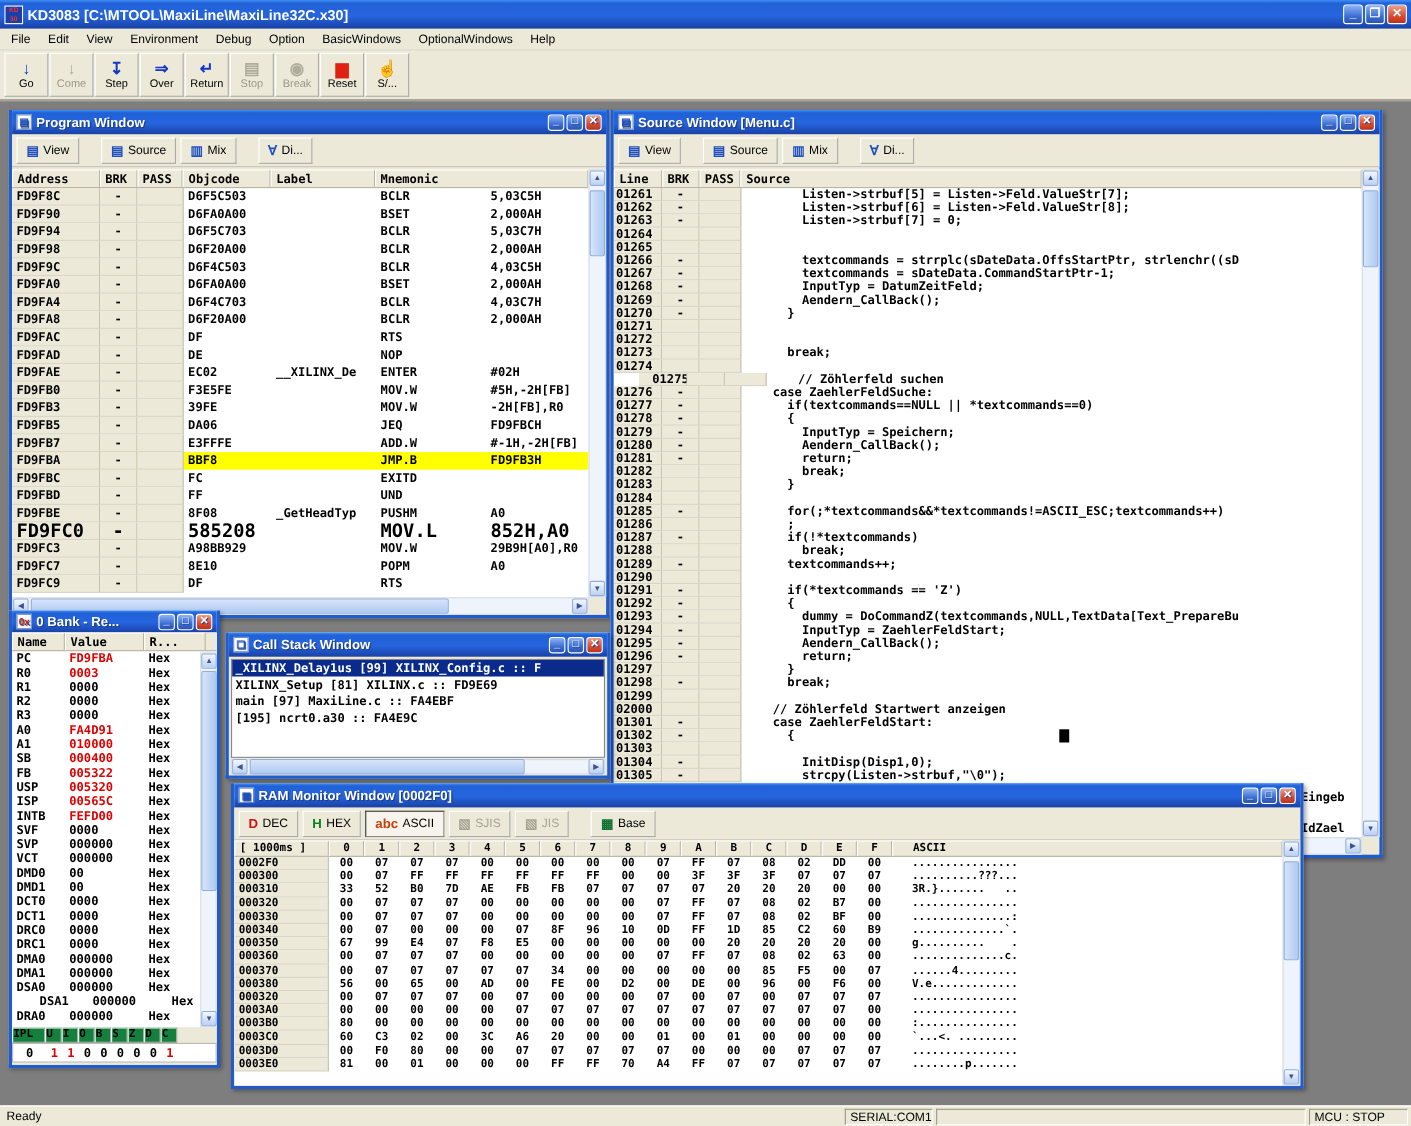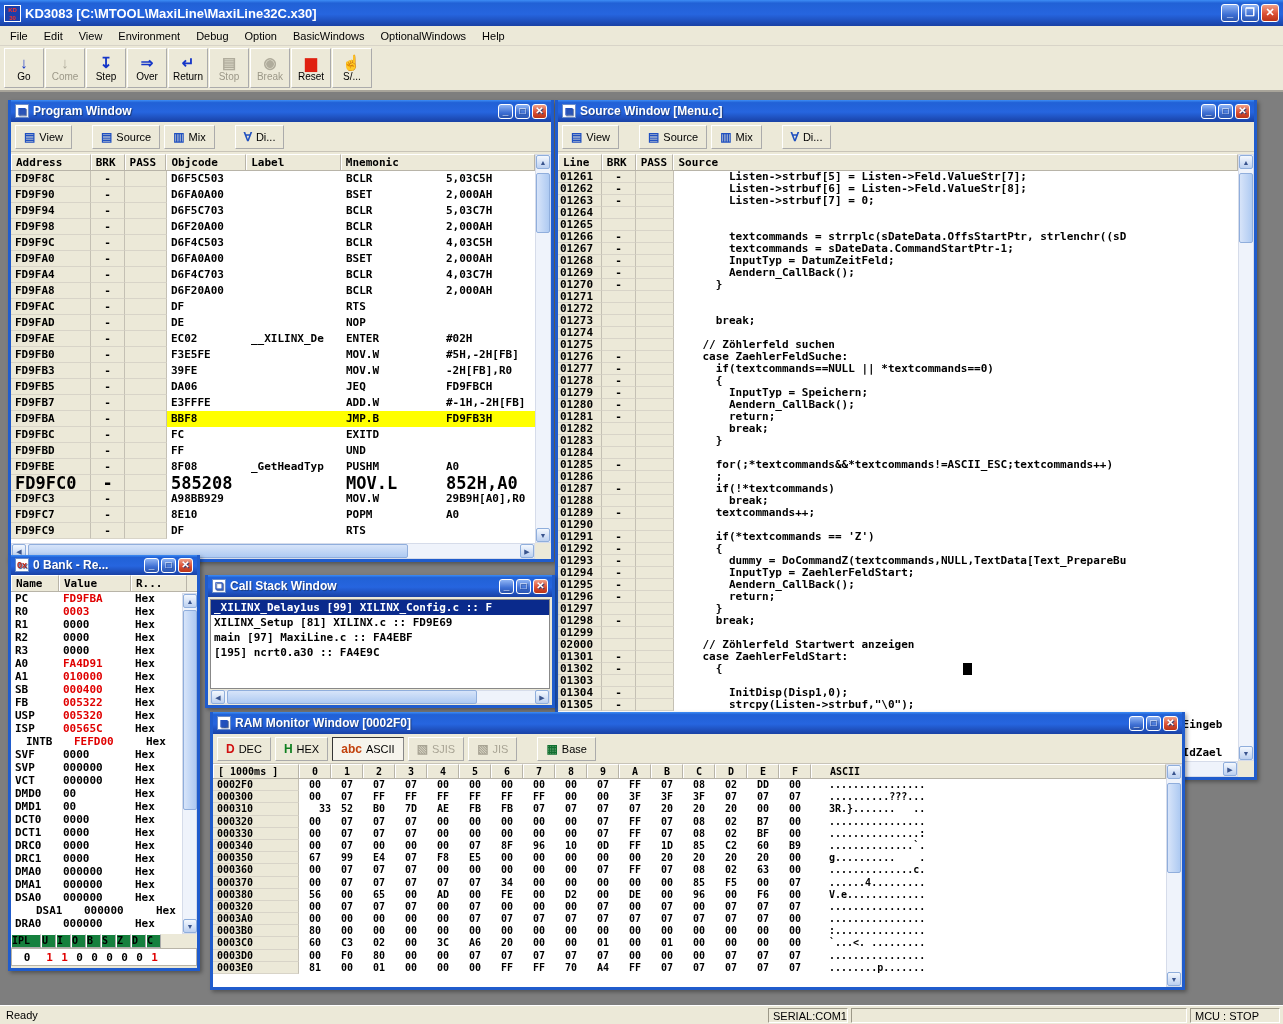--- a/index.html
+++ b/index.html
@@ -545,21 +545,21 @@
             </div>
             <div class="drow" style="height: 12px; line-height: 12px; font-size: 11px;">
               <div class="bcell" style="width: 44px; padding: 0px 2px;">01274</div>
               <div class="bcell" style="width: 34px; text-align: center;"></div>
               <div class="bcell" style="width: 38px;"></div>
               <div class="wcell" style="flex: 1 1 0%; padding: 0px 2px;">
                 <pre class="src"></pre>
               </div>
             </div>
             <div class="drow" style="height: 12px; line-height: 12px; font-size: 11px;">
-              <div class="bcell" style="width: 44px; padding: 0px 2px;">01275</div>
+              <div class="bcell" style="width: 44px; padding: 0px 12px; margin-left: 23px;">01275</div>
               <div class="bcell" style="width: 34px; text-align: center;"></div>
               <div class="bcell" style="width: 38px;"></div>
               <div class="wcell" style="flex: 1 1 0%; padding: 0px 2px;">
                 <pre class="src">    // Zöhlerfeld suchen</pre>
               </div>
             </div>
             <div class="drow" style="height: 12px; line-height: 12px; font-size: 11px;">
               <div class="bcell" style="width: 44px; padding: 0px 2px;">01276</div>
               <div class="bcell" style="width: 34px; text-align: center;">-</div>
               <div class="bcell" style="width: 38px;"></div>
@@ -881,21 +881,21 @@
             <div class="drow" style="height: 13px; line-height: 13px; font-size: 11px;">
               <div class="wcell" style="width: 48px;">USP</div>
               <div class="wcell red" style="width: 72px;">005320</div>
               <div class="wcell" style="flex: 1 1 0%;">Hex</div>
             </div>
             <div class="drow" style="height: 13px; line-height: 13px; font-size: 11px;">
               <div class="wcell" style="width: 48px;">ISP</div>
               <div class="wcell red" style="width: 72px;">00565C</div>
               <div class="wcell" style="flex: 1 1 0%;">Hex</div>
             </div>
-            <div class="drow" style="height: 13px; line-height: 13px; font-size: 11px; padding-left: 11px;">
+            <div class="drow" style="height: 13px; line-height: 13px; font-size: 11px;">
               <div class="wcell" style="width: 48px;">INTB</div>
               <div class="wcell red" style="width: 72px;">FEFD00</div>
               <div class="wcell" style="flex: 1 1 0%;">Hex</div>
             </div>
             <div class="drow" style="height: 13px; line-height: 13px; font-size: 11px;">
               <div class="wcell" style="width: 48px;">SVF</div>
               <div class="wcell" style="width: 72px;">0000</div>
               <div class="wcell" style="flex: 1 1 0%;">Hex</div>
             </div>
             <div class="drow" style="height: 13px; line-height: 13px; font-size: 11px;">
@@ -1112,21 +1112,21 @@
               <div class="wcell" style="width: 32px; text-align: center; padding: 0px;">3F</div>
               <div class="wcell" style="width: 32px; text-align: center; padding: 0px;">3F</div>
               <div class="wcell" style="width: 32px; text-align: center; padding: 0px;">3F</div>
               <div class="wcell" style="width: 32px; text-align: center; padding: 0px;">07</div>
               <div class="wcell" style="width: 32px; text-align: center; padding: 0px;">07</div>
               <div class="wcell" style="width: 32px; text-align: center; padding: 0px;">07</div>
               <div class="wcell" style="flex: 1 1 0%; padding-left: 18px; white-space: pre;">..........???...</div>
             </div>
             <div class="drow" style="height: 12.2px; line-height: 12px; font-size: 10px;">
               <div class="bcell" style="width: 86px;">000310</div>
-              <div class="wcell" style="width: 32px; text-align: right; padding: 0px;">33</div>
+              <div class="wcell" style="width: 32px; text-align: center; padding: 0px;">33</div>
               <div class="wcell" style="width: 32px; text-align: center; padding: 0px;">52</div>
               <div class="wcell" style="width: 32px; text-align: center; padding: 0px;">B0</div>
               <div class="wcell" style="width: 32px; text-align: center; padding: 0px;">7D</div>
               <div class="wcell" style="width: 32px; text-align: center; padding: 0px;">AE</div>
               <div class="wcell" style="width: 32px; text-align: center; padding: 0px;">FB</div>
               <div class="wcell" style="width: 32px; text-align: center; padding: 0px;">FB</div>
               <div class="wcell" style="width: 32px; text-align: center; padding: 0px;">07</div>
               <div class="wcell" style="width: 32px; text-align: center; padding: 0px;">07</div>
               <div class="wcell" style="width: 32px; text-align: center; padding: 0px;">07</div>
               <div class="wcell" style="width: 32px; text-align: center; padding: 0px;">07</div>

